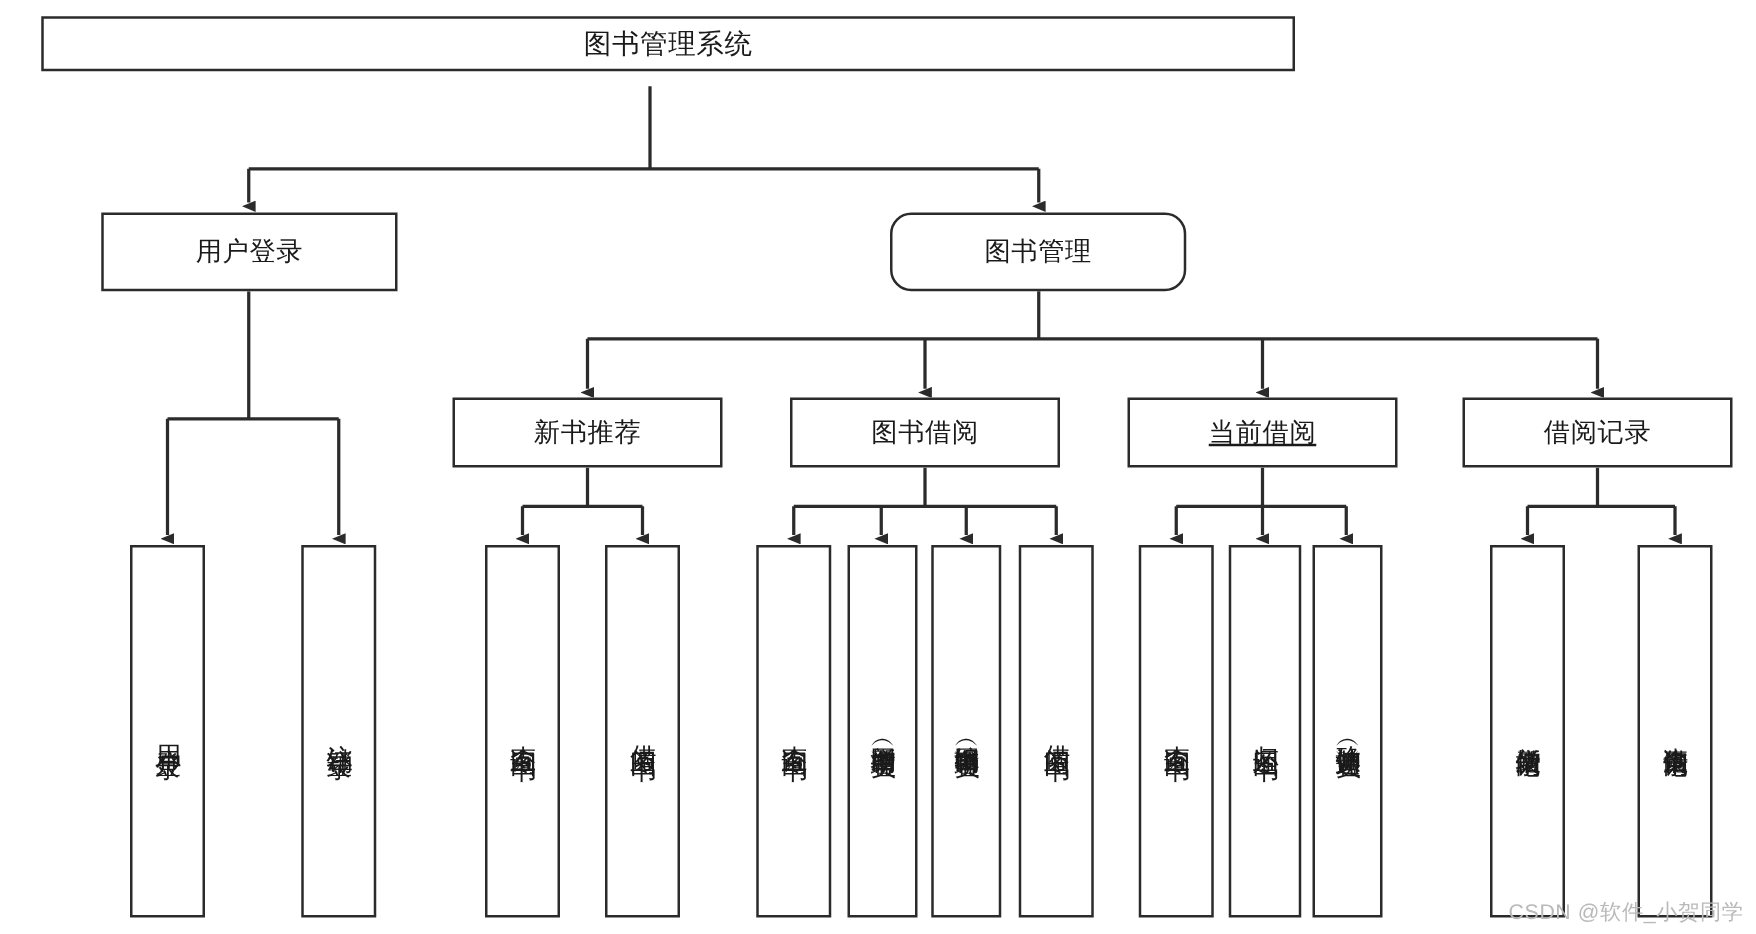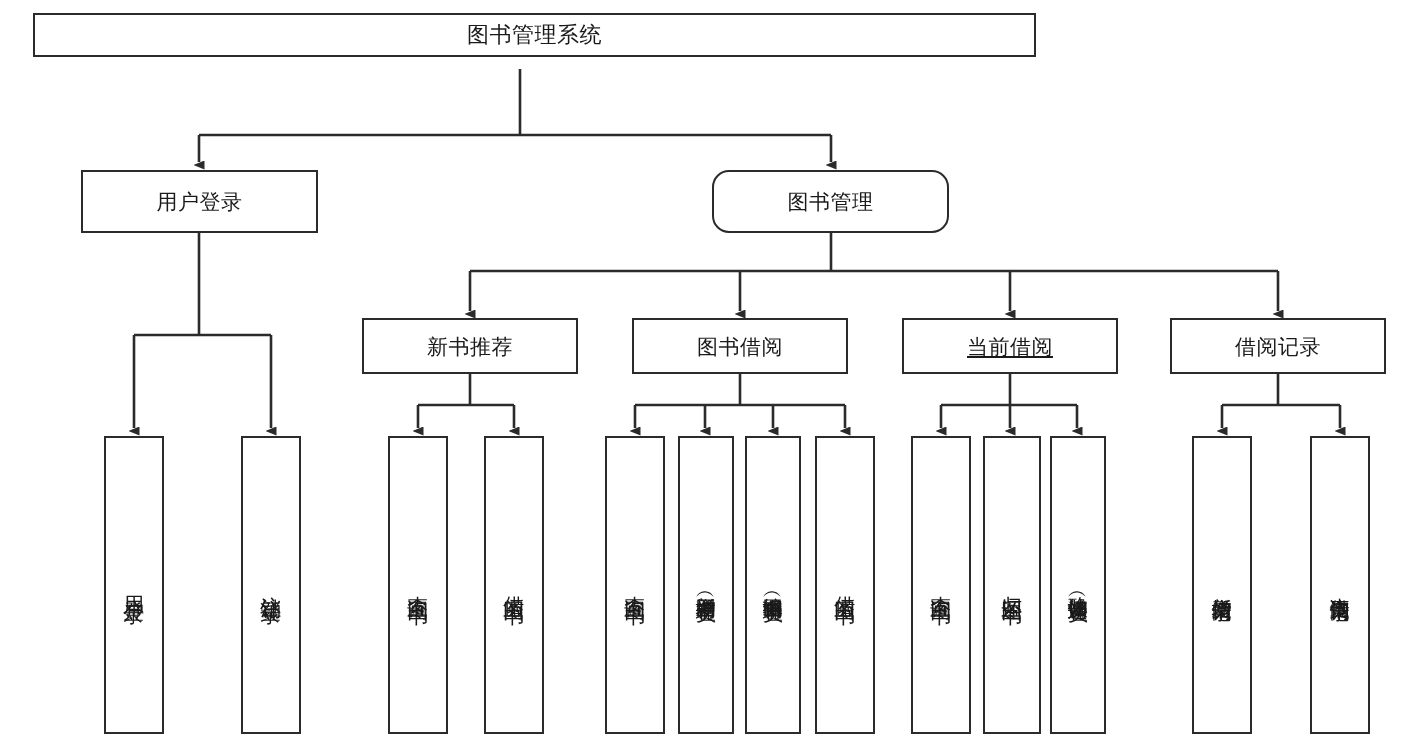--- a/index.html
+++ b/index.html
@@ -187,14 +187,15 @@
     <span class="label-v tight">确认归还（管理员）</span>
   </div>
 
   <div class="node v" style="left:1192px; top:436px; width:60px; height:298px;">
     <span class="label-v tight">新增借阅记录</span>
   </div>
   <div class="node v" style="left:1310px; top:436px; width:60px; height:298px;">
     <span class="label-v tight">查询借阅记录</span>
   </div>
 
+  <div id="watermark">CSDN @软件_小贺同学</div>
 
 </div>
 
 </body></html>

